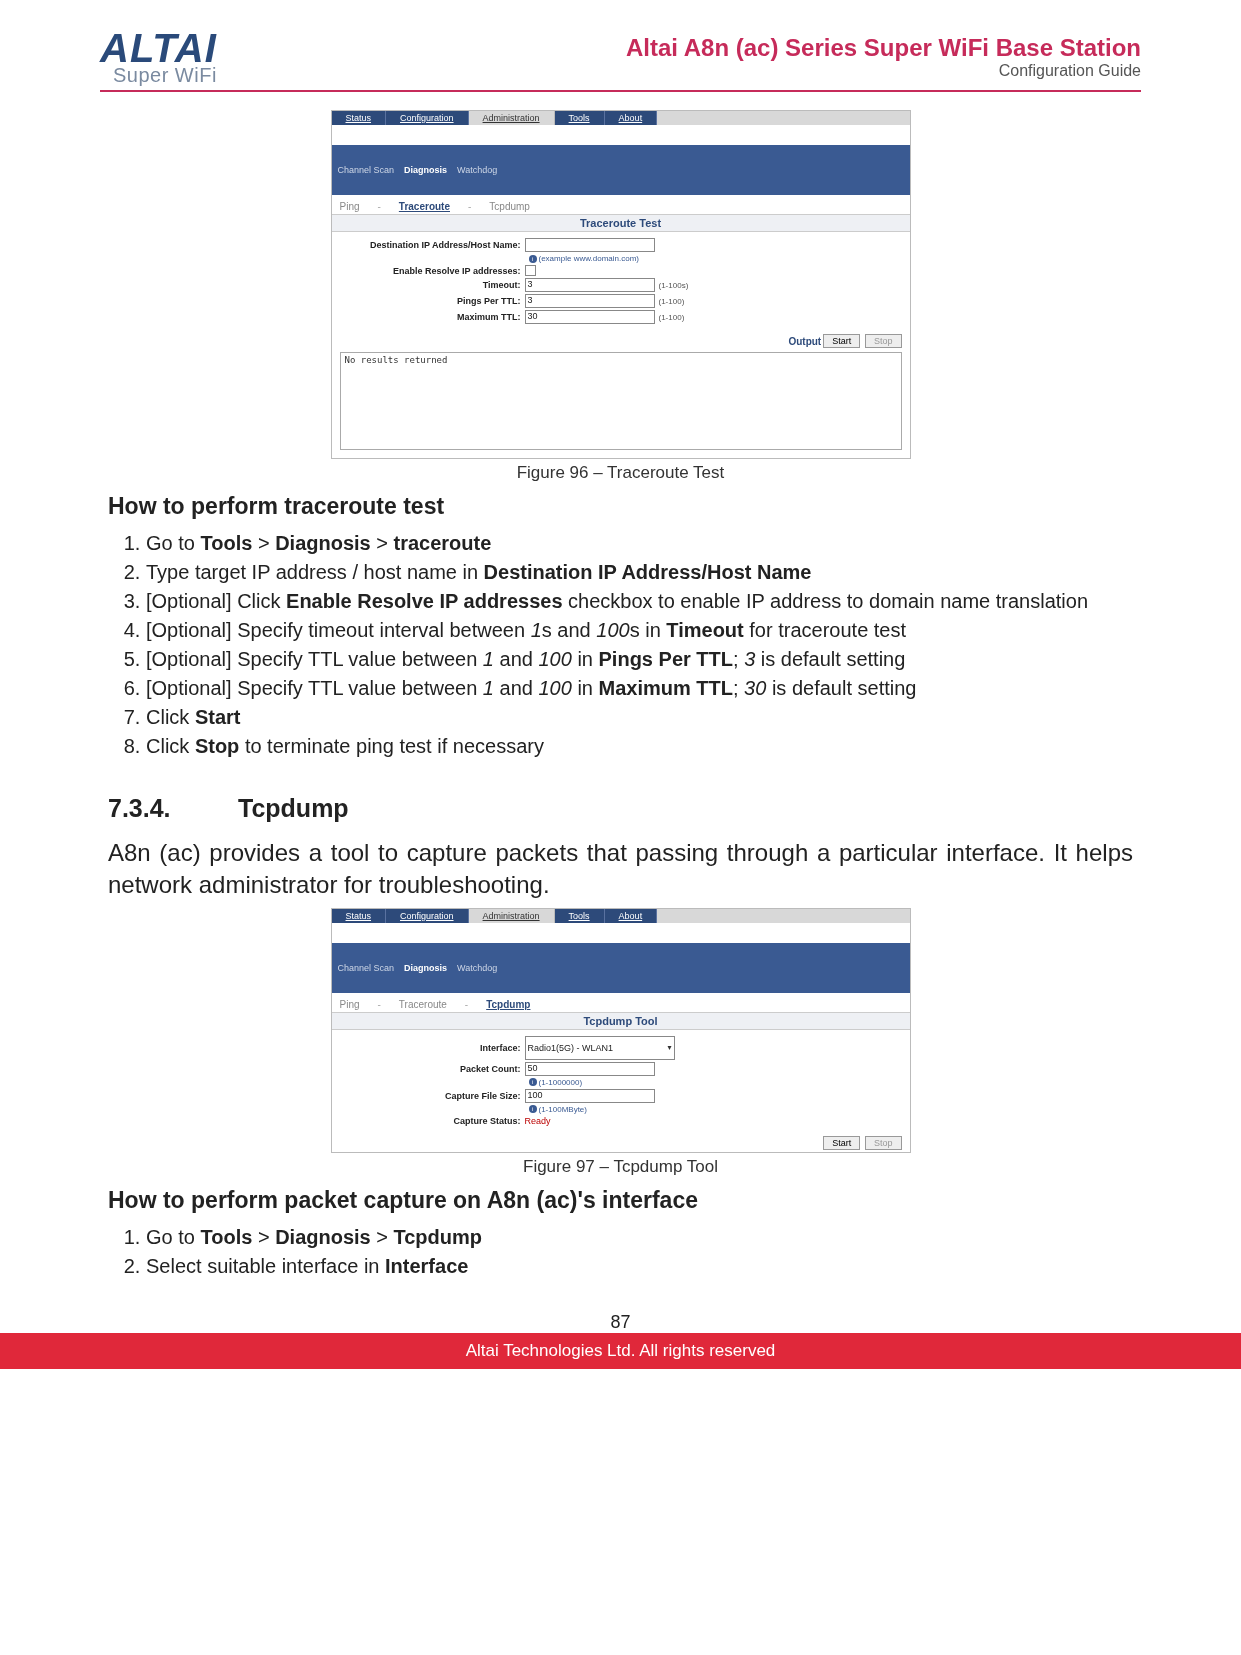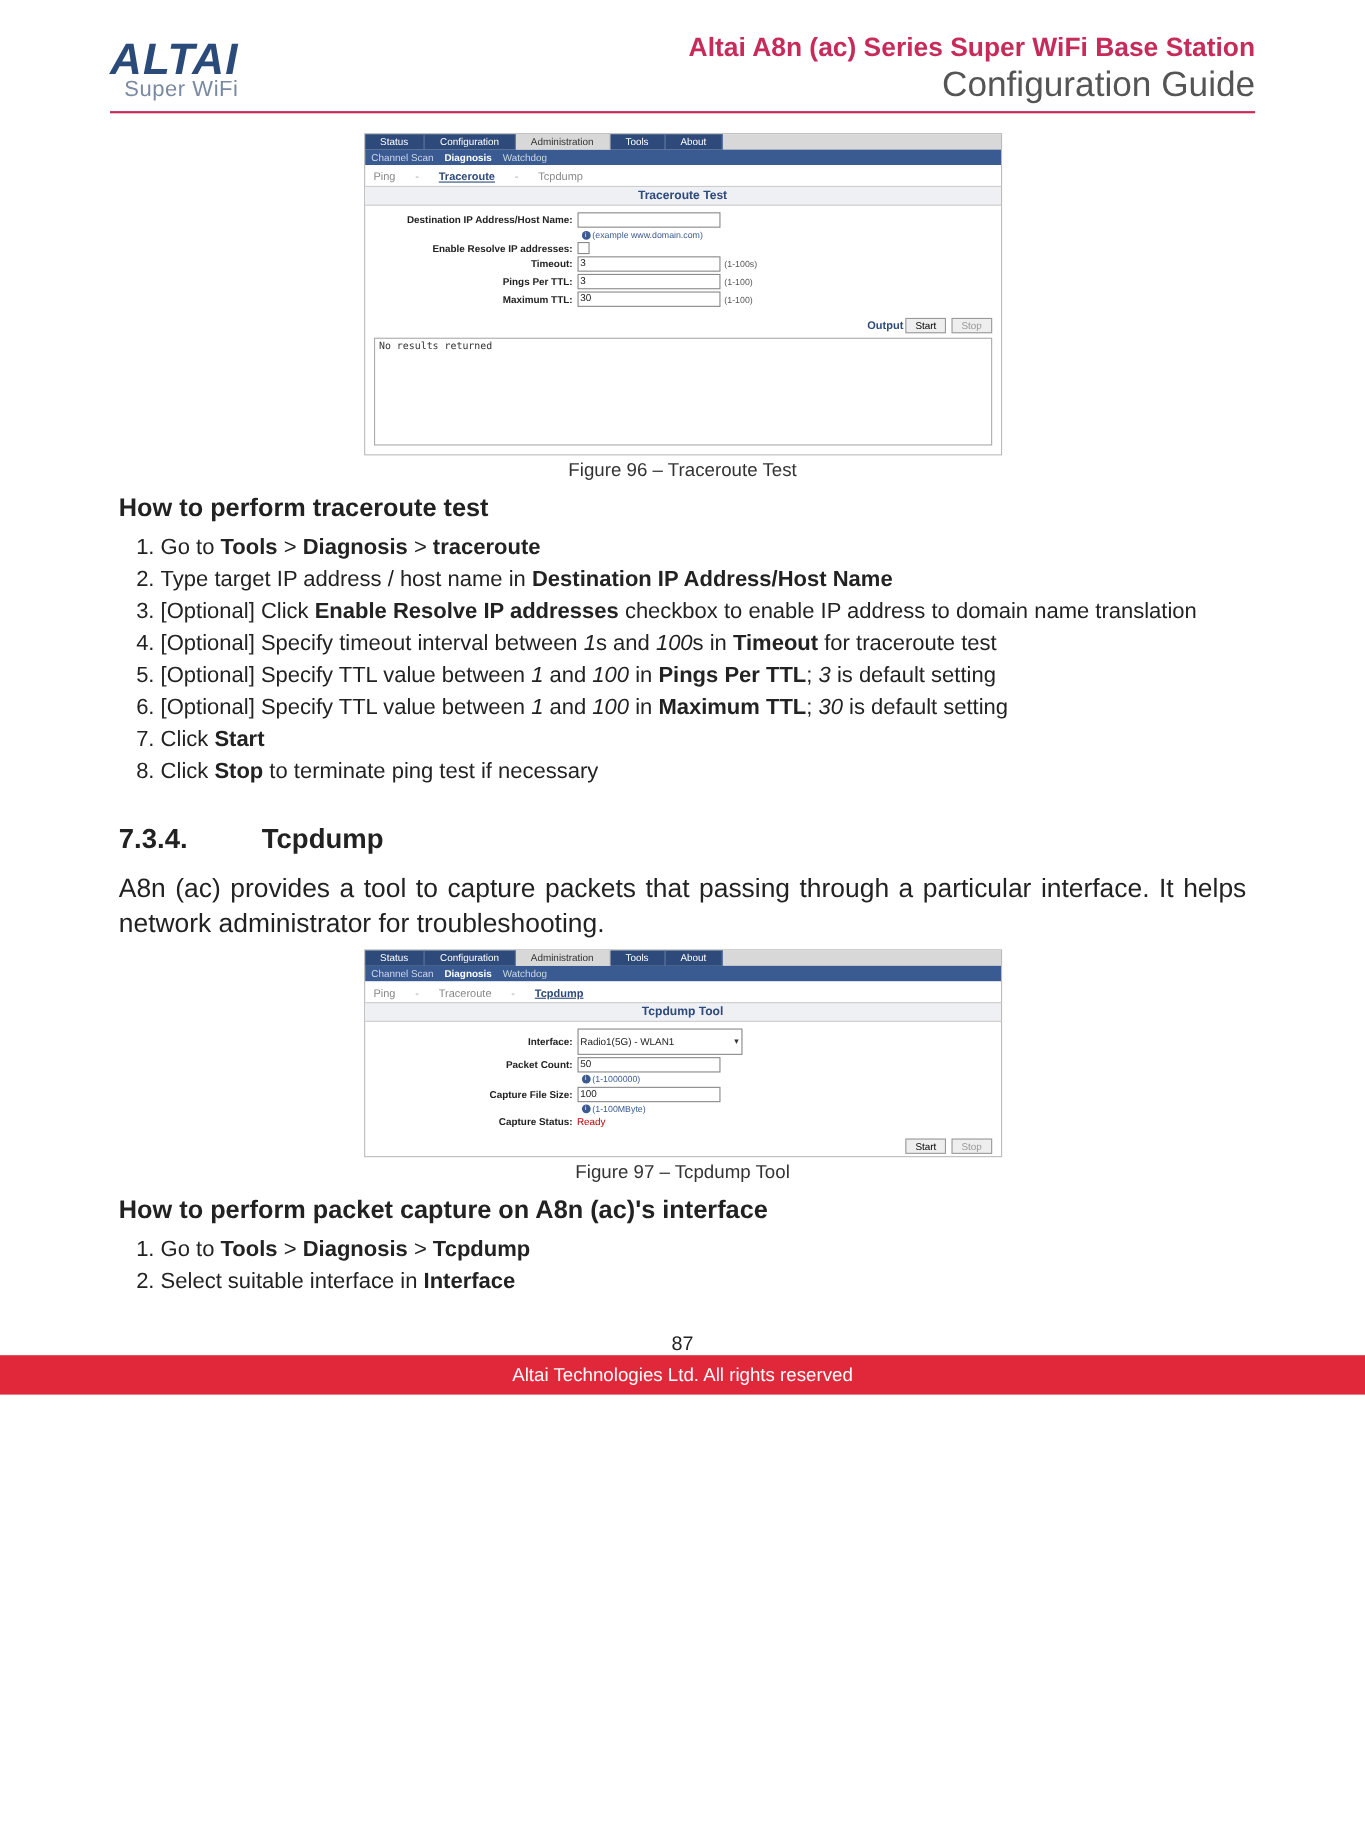--- a/index.html
+++ b/index.html
@@ -34,21 +34,21 @@
     display: block;
     text-align: right;
     color: #7a8aa0;
     font-size: 20px;
     font-family: "Century Gothic", sans-serif;
     font-style: normal;
     letter-spacing: 0.5px;
   }
   .title-block { text-align: right; }
   .title-line1 { color: #c62b5a; font-weight: 700; font-size: 24px; }
-  .title-line2 { color: #555; font-size: 32px; }
+  .title-line2 { color: #555; font-size: 16px; }
 
   .figure-wrap { text-align: center; margin: 6px 0 4px 0; }
   .ui-panel {
     display: inline-block;
     border: 1px solid #bbb;
     width: 580px;
     text-align: left;
     font-family: Arial, sans-serif;
     font-size: 10px;
     background: #fff;
@@ -56,27 +56,29 @@
   .ui-tabs1 {
     background: #d8d8d8;
     display: flex;
   }
   .ui-tab {
     background: #2d4a7a;
     color: #fff;
     padding: 2px 14px;
     font-size: 9px;
     border-right: 1px solid #5a72a0;
+    text-decoration: underline;
   }
   .ui-tab.light { background: #d8d8d8; color: #333; border-right: 1px solid #bbb;}
   .ui-tabs2 {
     background: #3a5a92;
     display: flex;
-    padding: 2px 6px;
+    padding: 20px 6px;
     gap: 10px;
+    margin-top: 20px;
   }
   .ui-sub { color: #cdd6e6; font-size: 9px; }
   .ui-sub.active { color: #fff; font-weight: bold; }
   .ui-tabs3 {
     display: flex;
     gap: 18px;
     padding: 6px 8px 2px 8px;
     color: #888;
     font-size: 10px;
   }

